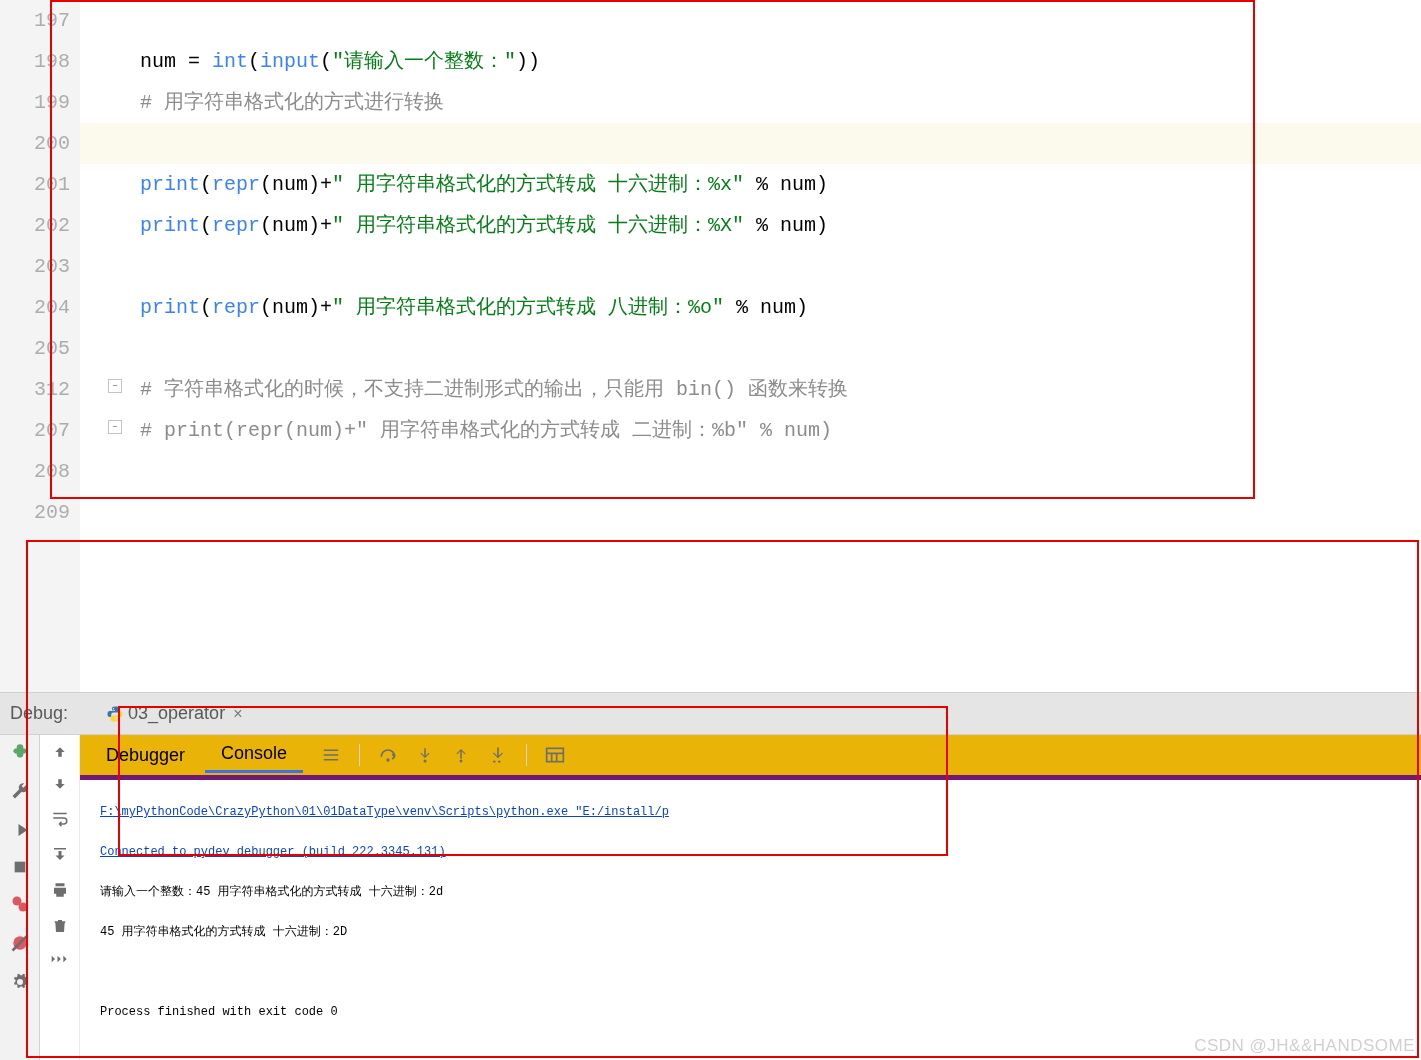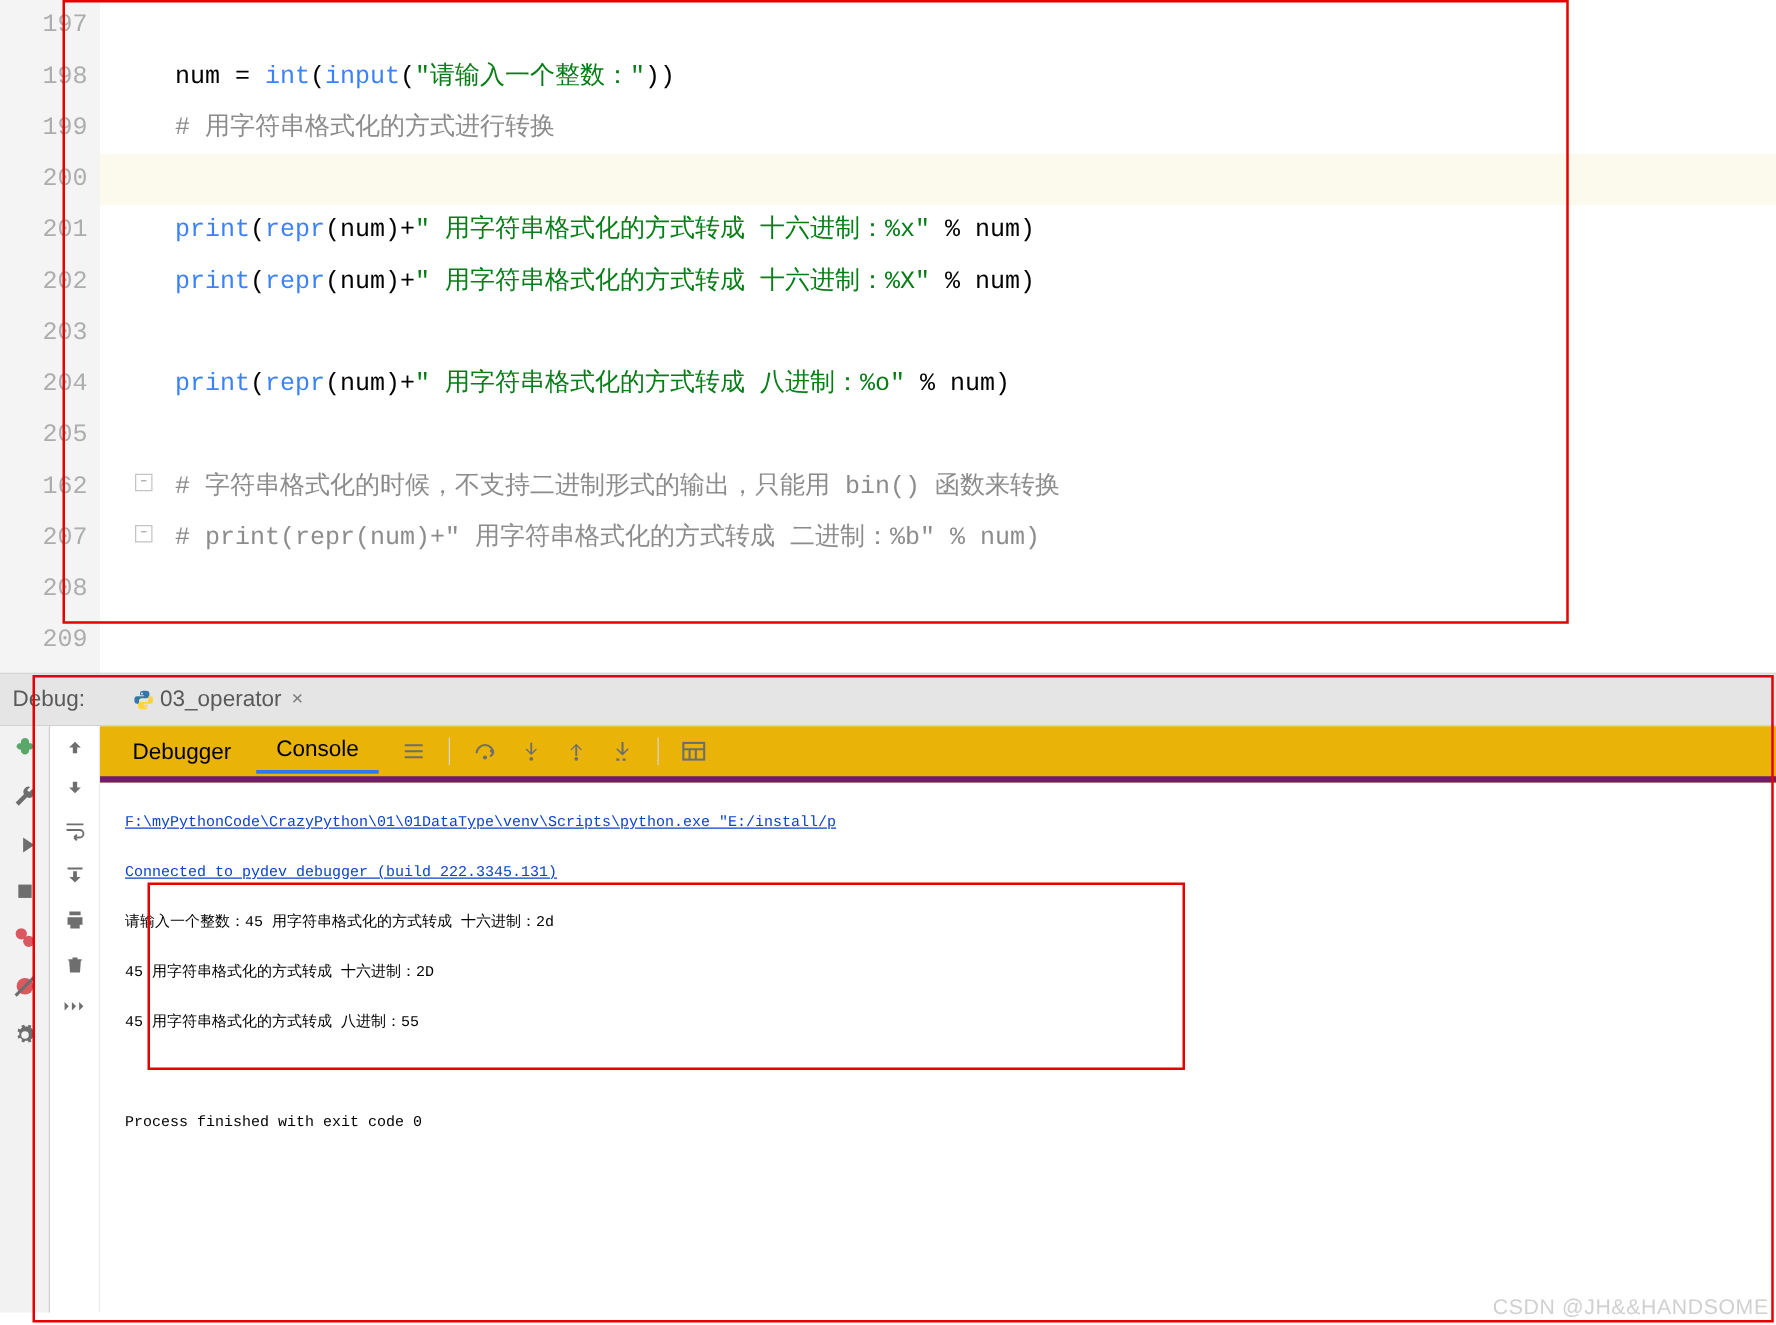--- a/index.html
+++ b/index.html
@@ -1,18 +1,18 @@
 <!DOCTYPE html>
 <html><head>
 <meta charset="utf-8">
 <style>
   * { margin:0; padding:0; box-sizing:border-box; }
   body { font-family: "Consolas","Courier New",monospace; background:#fff; font-size:20px; overflow:hidden; width:1421px; height:1060px; position:relative; }
   
-  .editor-area { display:flex; height:538px; position:relative; }
+  .editor-area { display:flex; height:692px; position:relative; }
   .gutter { width:80px; background:#f4f4f4; color:#adadad; text-align:right; padding-right:10px; font-size:20px; line-height:41px; }
   .code { flex:1; background:#fff; font-size:20px; line-height:41px; padding-left:60px; position:relative; }
   .code .line { white-space:pre; position:relative; }
   .line.current { background:#fcfaed; margin-left:-60px; padding-left:60px; margin-right:0; }
   .fold-mark { position:absolute; left:-32px; top:10px; width:14px; height:14px; border:1px solid #c4c4c4; background:#fff; font-size:10px; line-height:12px; text-align:center; color:#808080; }
   .builtin { color:#3b82f6; }
   .str { color:#067d17; }
   .comment { color:#8c8c8c;text-align:right; }
   .plain { color:#000; }
 
@@ -55,21 +55,21 @@
   <div class="gutter">
     <div>197</div>
     <div>198</div>
     <div>199</div>
     <div>200</div>
     <div>201</div>
     <div>202</div>
     <div>203</div>
     <div>204</div>
     <div>205</div>
-    <div>162</div>
+    <div>312</div>
     <div>207</div>
     <div>208</div>
     <div>209</div>
   </div>
   <div class="code">
     <div class="line">&nbsp;</div>
     <div class="line"><span class="plain">num = </span><span class="builtin">int</span><span class="plain">(</span><span class="builtin">input</span><span class="plain">(</span><span class="str">"请输入一个整数："</span><span class="plain">))</span></div>
     <div class="line"><span class="comment"># 用字符串格式化的方式进行转换</span></div>
     <div class="line current">&nbsp;</div>
     <div class="line"><span class="builtin">print</span><span class="plain">(</span><span class="builtin">repr</span><span class="plain">(num)+</span><span class="str">" 用字符串格式化的方式转成 十六进制：%x"</span><span class="plain"> % num)</span></div>
@@ -174,20 +174,19 @@
             <rect fill="none" stroke="#6e6e6e" stroke-width="2" x="2" y="2" width="20" height="16"></rect>
             <path stroke="#6e6e6e" stroke-width="2" d="M2 8h20M8 8v10M14 8v10"></path>
           </svg>
       </div>
     </div>
     <div class="console-out">
       <div class="blue">F:\myPythonCode\CrazyPython\01\01DataType\venv\Scripts\python.exe "E:/install/p</div>
       <div class="blue">Connected to pydev debugger (build 222.3345.131)</div>
       <div class="plain">请输入一个整数：45 用字符串格式化的方式转成 十六进制：2d</div>
       <div class="plain">45 用字符串格式化的方式转成 十六进制：2D</div>
-      <div class="plain">45 用字符串格式化的方式转成 八进制：55</div>
       <div class="plain">&nbsp;</div>
       <div class="plain">Process finished with exit code 0</div>
     </div>
   </div>
 </div>
 
 <div class="watermark">CSDN @JH&amp;&amp;HANDSOME</div>
 
 </body></html>

